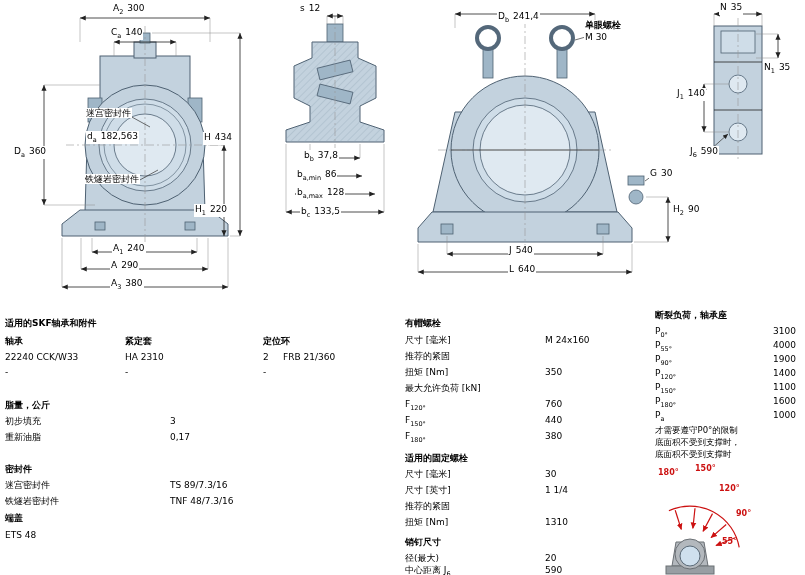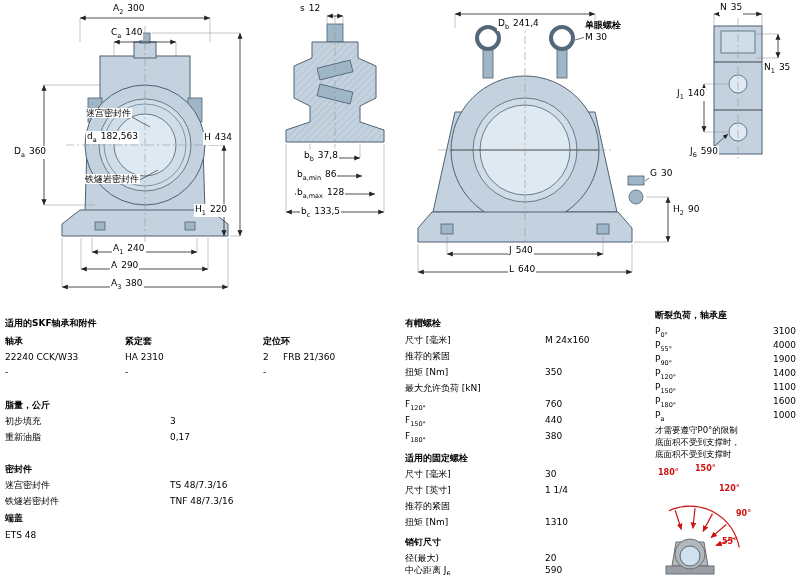--- a/index.html
+++ b/index.html
@@ -178,21 +178,21 @@
   <div class="lbl" style="left:112px;top:243px"><span>A</span><sub>1</sub><span class="val">240</span></div>
   <div class="lbl" style="left:110px;top:260px"><span>A</span><sub></sub><span class="val">290</span></div>
   <div class="lbl" style="left:110px;top:278px"><span>A</span><sub>3</sub><span class="val">380</span></div>
 
   <div class="lbl" style="left:299px;top:3px"><span>s</span><sub></sub><span class="val">12</span></div>
   <div class="lbl" style="left:303px;top:150px"><span>b</span><sub>b</sub><span class="val">37,8</span></div>
   <div class="lbl" style="left:296px;top:169px"><span>b</span><sub>a,min</sub><span class="val">86</span></div>
   <div class="lbl" style="left:296px;top:187px"><span>b</span><sub>a,max</sub><span class="val">128</span></div>
   <div class="lbl" style="left:300px;top:206px"><span>b</span><sub>c</sub><span class="val">133,5</span></div>
 
-  <div class="lbl" style="left:497px;top:18px"><span>D</span><sub>b</sub><span class="val">241,4</span></div>
+  <div class="lbl" style="left:497px;top:11px"><span>D</span><sub>b</sub><span class="val">241,4</span></div>
   <div class="lbl bold" style="left:584px;top:20px">单眼螺栓</div>
   <div class="lbl" style="left:584px;top:32px">M 30</div>
   <div class="lbl" style="left:649px;top:168px"><span>G</span><sub></sub><span class="val">30</span></div>
   <div class="lbl" style="left:672px;top:204px"><span>H</span><sub>2</sub><span class="val">90</span></div>
   <div class="lbl" style="left:508px;top:245px"><span>J</span><sub></sub><span class="val">540</span></div>
   <div class="lbl" style="left:508px;top:264px"><span>L</span><sub></sub><span class="val">640</span></div>
 
   <div class="lbl" style="left:719px;top:2px"><span>N</span><sub></sub><span class="val">35</span></div>
   <div class="lbl" style="left:763px;top:62px"><span>N</span><sub>1</sub><span class="val">35</span></div>
   <div class="lbl" style="left:676px;top:88px"><span>J</span><sub>1</sub><span class="val">140</span></div>
@@ -211,21 +211,21 @@
   <div class="row" style="left:263px;top:367px">-</div>
 
   <div class="row bold" style="left:5px;top:400px">脂量，公斤</div>
   <div class="row" style="left:5px;top:416px">初步填充</div>
   <div class="row" style="left:170px;top:416px">3</div>
   <div class="row" style="left:5px;top:432px">重新油脂</div>
   <div class="row" style="left:170px;top:432px">0,17</div>
 
   <div class="row bold" style="left:5px;top:464px">密封件</div>
   <div class="row" style="left:5px;top:480px">迷宫密封件</div>
-  <div class="row" style="left:170px;top:480px">TS 48/7.3/16</div>
+  <div class="row" style="left:170px;top:480px">TS 89/7.3/16</div>
   <div class="row" style="left:5px;top:496px">铁燧岩密封件</div>
   <div class="row" style="left:170px;top:496px">TNF 48/7.3/16</div>
   <div class="row bold" style="left:5px;top:513px">端盖</div>
   <div class="row" style="left:5px;top:530px">ETS 48</div>
 
   <div class="row bold" style="left:405px;top:318px">有帽螺栓</div>
   <div class="row" style="left:405px;top:335px">尺寸 [毫米]</div>
   <div class="row" style="left:545px;top:335px">M 24x160</div>
   <div class="row" style="left:405px;top:351px">推荐的紧固</div>
   <div class="row" style="left:405px;top:367px">扭矩 [Nm]</div>

